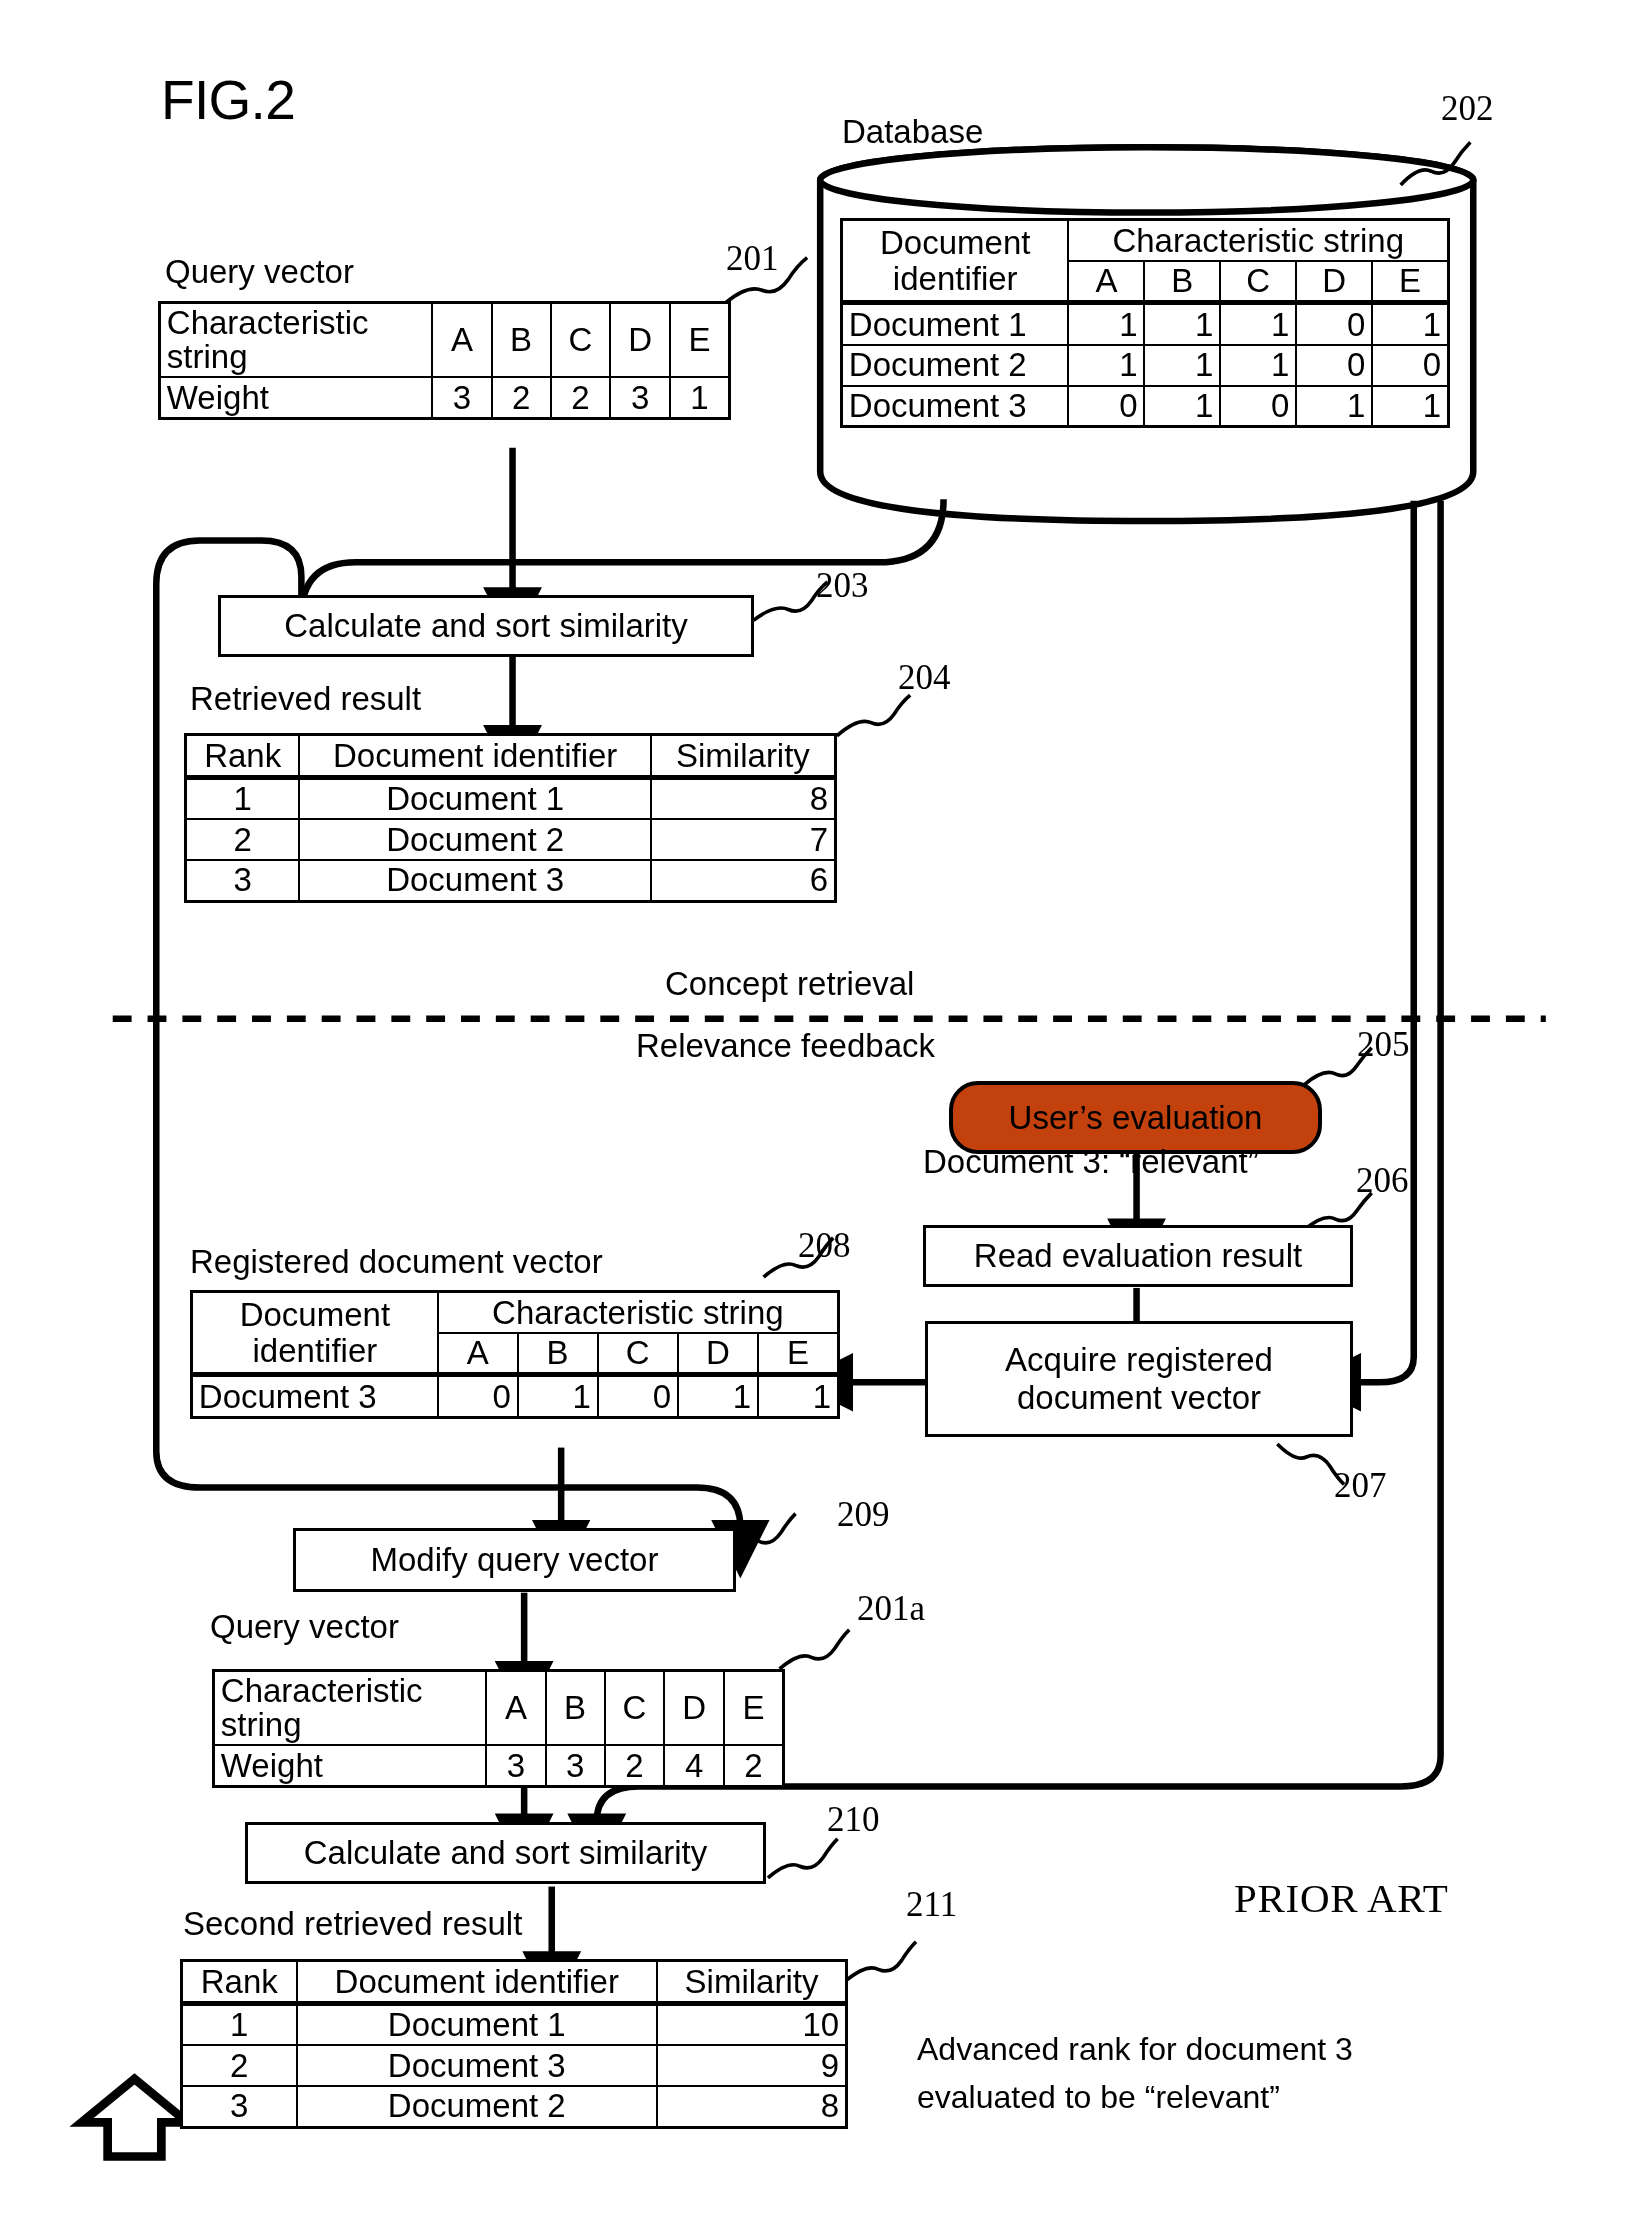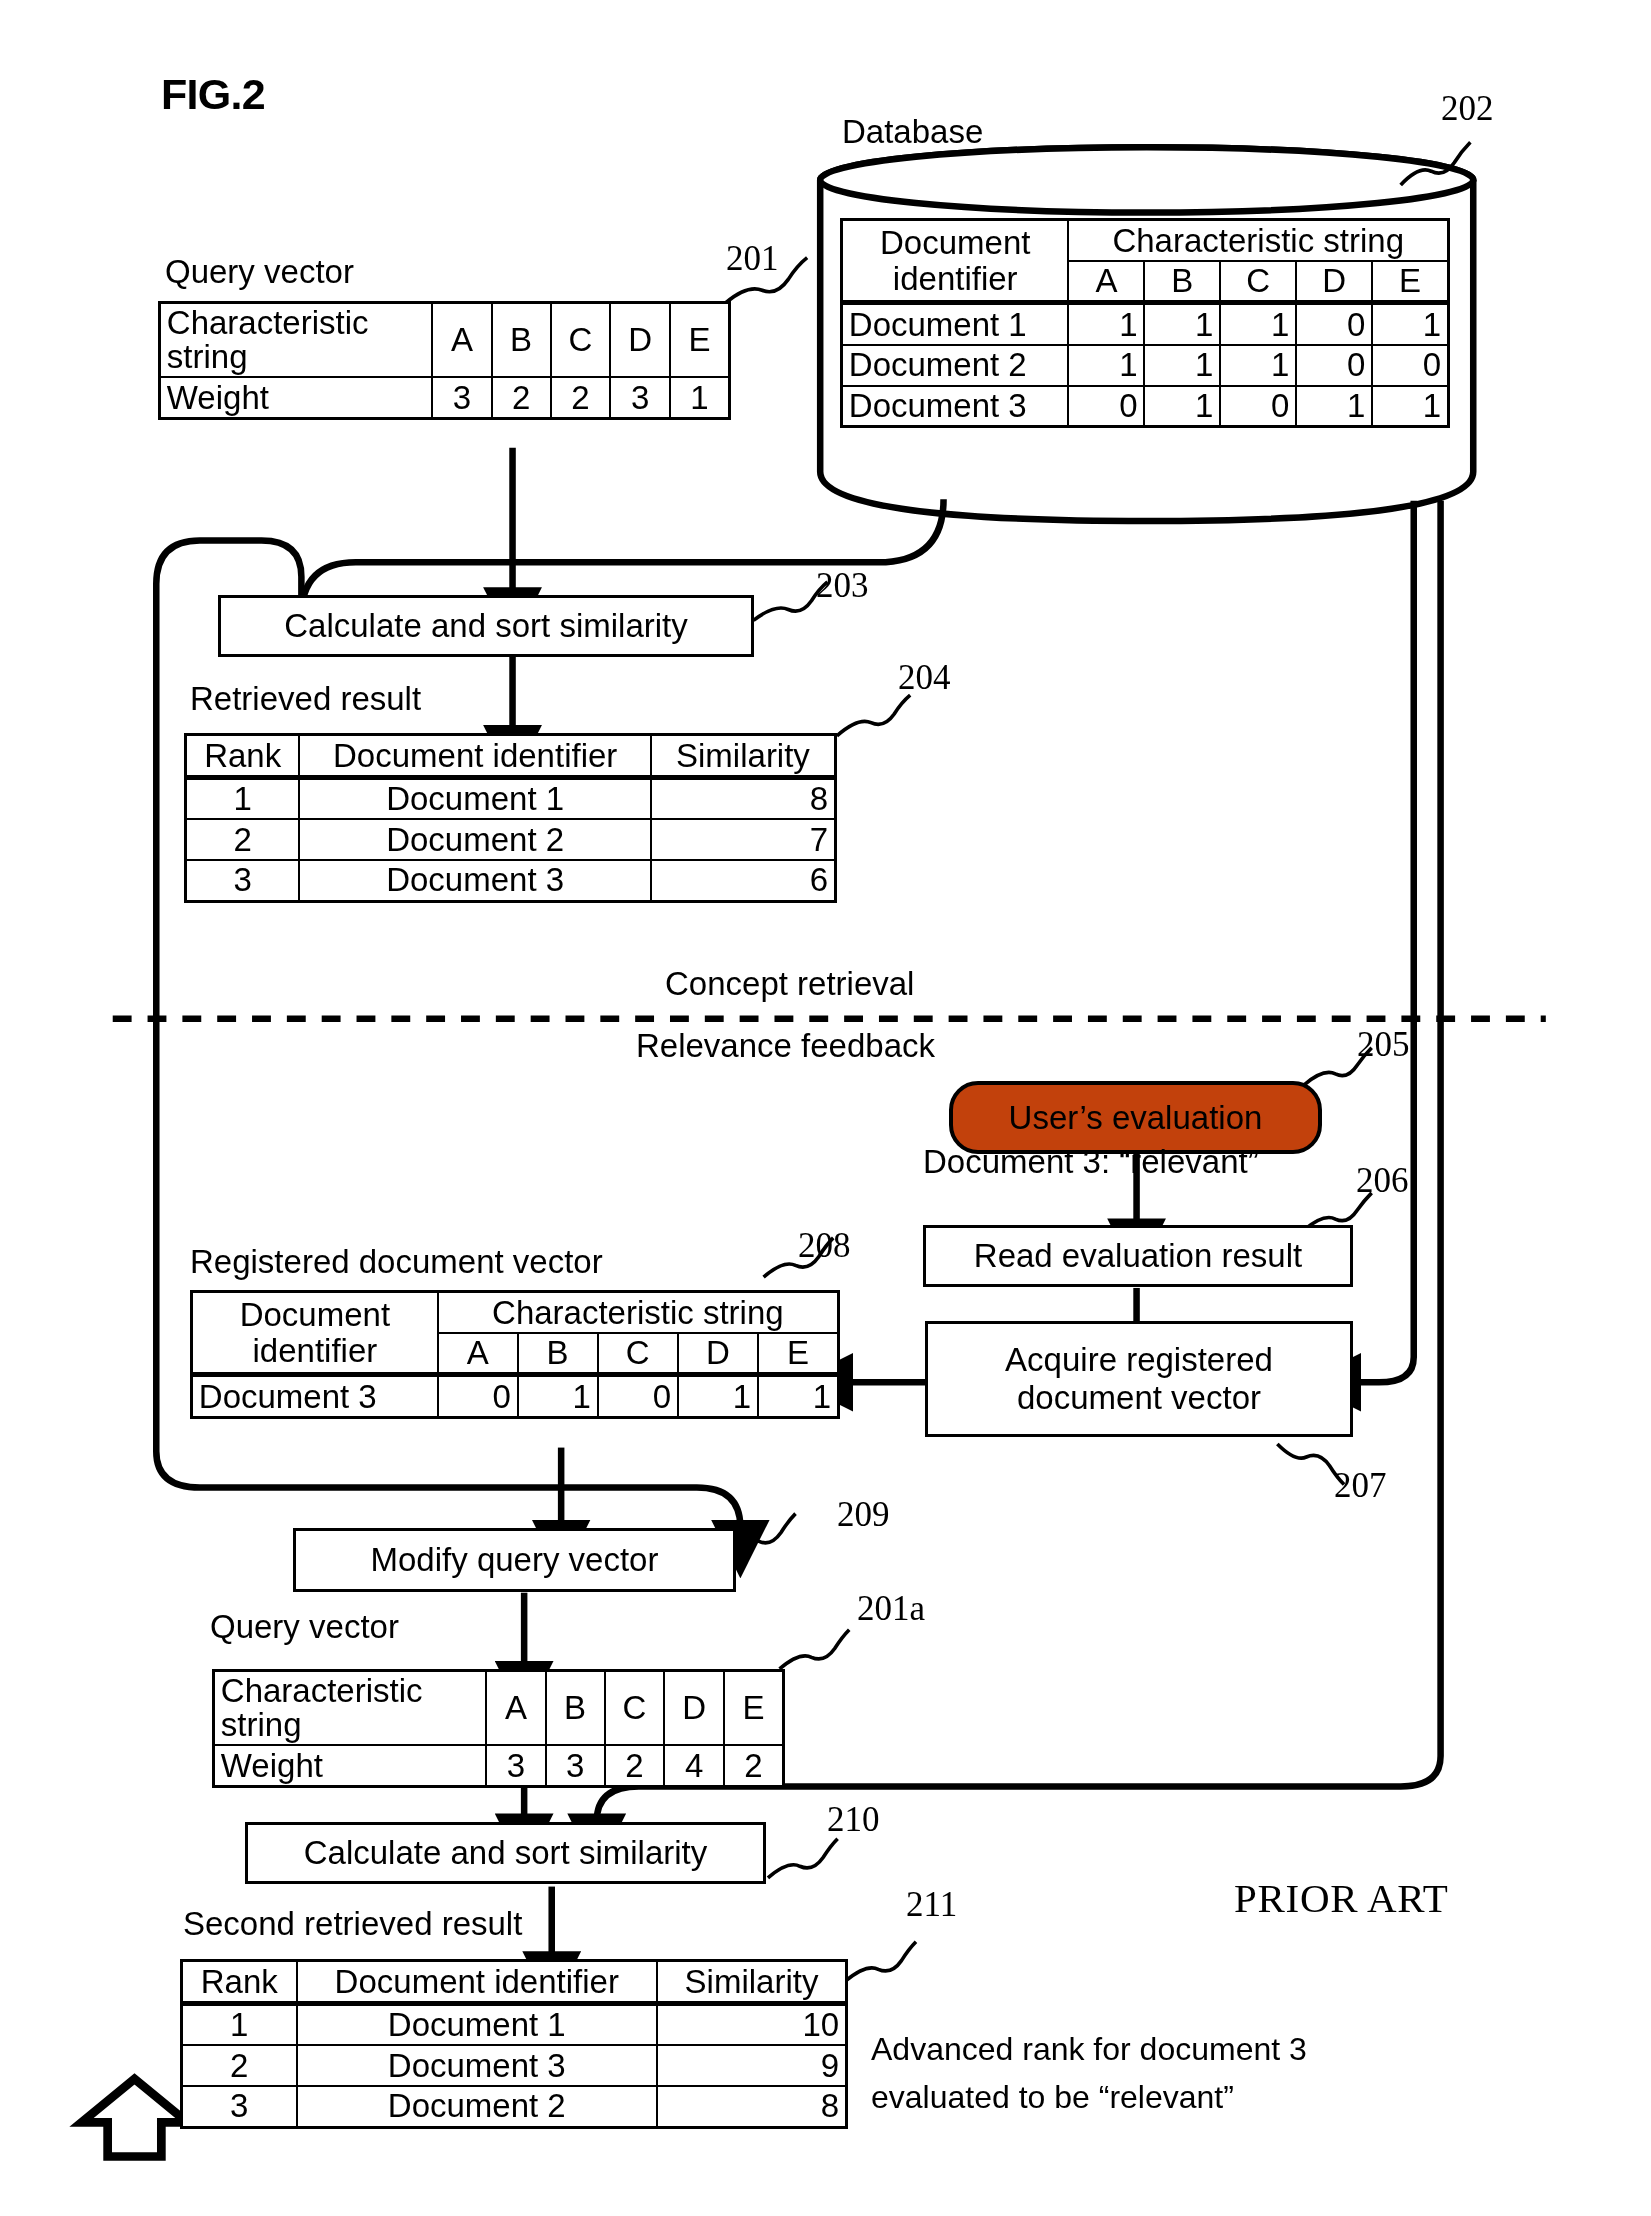--- a/index.html
+++ b/index.html
@@ -10,22 +10,22 @@
   #page{
     position:relative;
     width:1652px;
     height:2216px;
     background:#fff;
     overflow:hidden;
   }
   .abs{position:absolute;}
   
   .fig-title{
-    font-weight:bold;
-    font-size:43px;
+    font-weight:normal;
+    font-size:55px;
     letter-spacing:-0.7px;
     line-height:1;
   }
   .lbl{
     font-size:33px;
     line-height:1.05;
     white-space:nowrap;
   }
   .ref{
     font-size:35px;
@@ -35,20 +35,21 @@
   .prior-art{
     font-family:"Liberation Serif", serif;
     font-size:41px;
     letter-spacing:0.7px;
     white-space:nowrap;
   }
   .note{
     font-size:32px;
     line-height:1.25;
     white-space:nowrap;
+    margin-left:46px;
   }
   
   .pbox{
     border:3.6px solid #000;
     background:#fff;
     display:flex;
     align-items:center;
     justify-content:center;
     text-align:center;
     font-size:33px;

